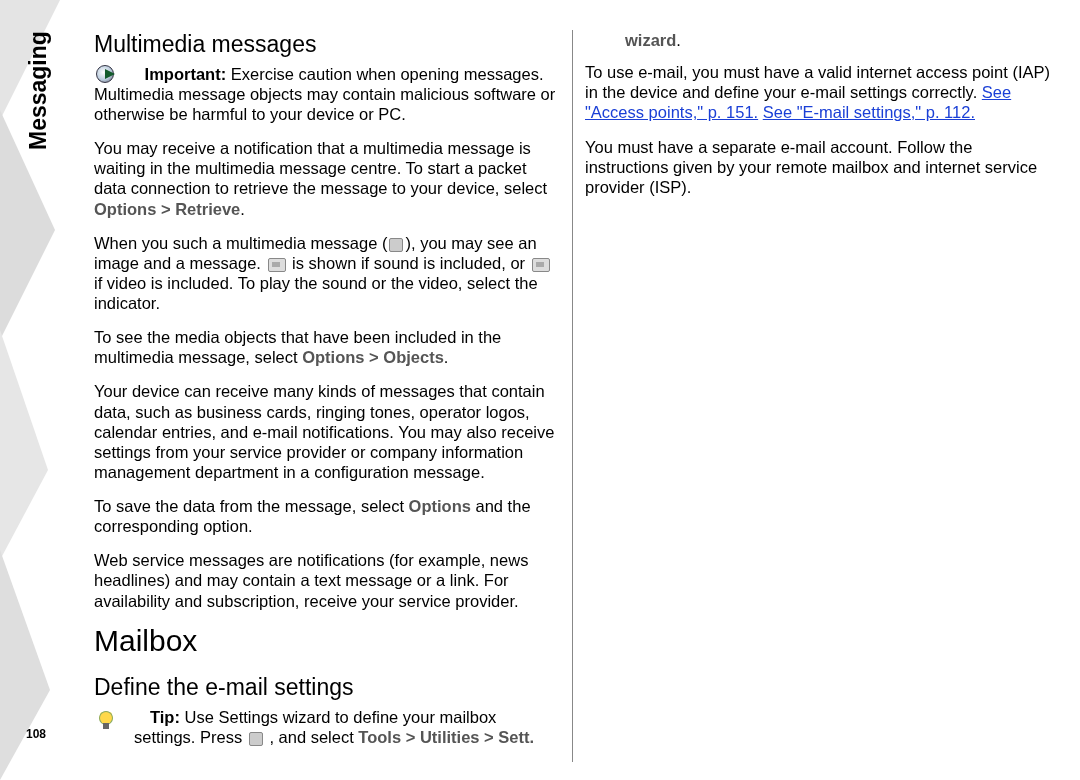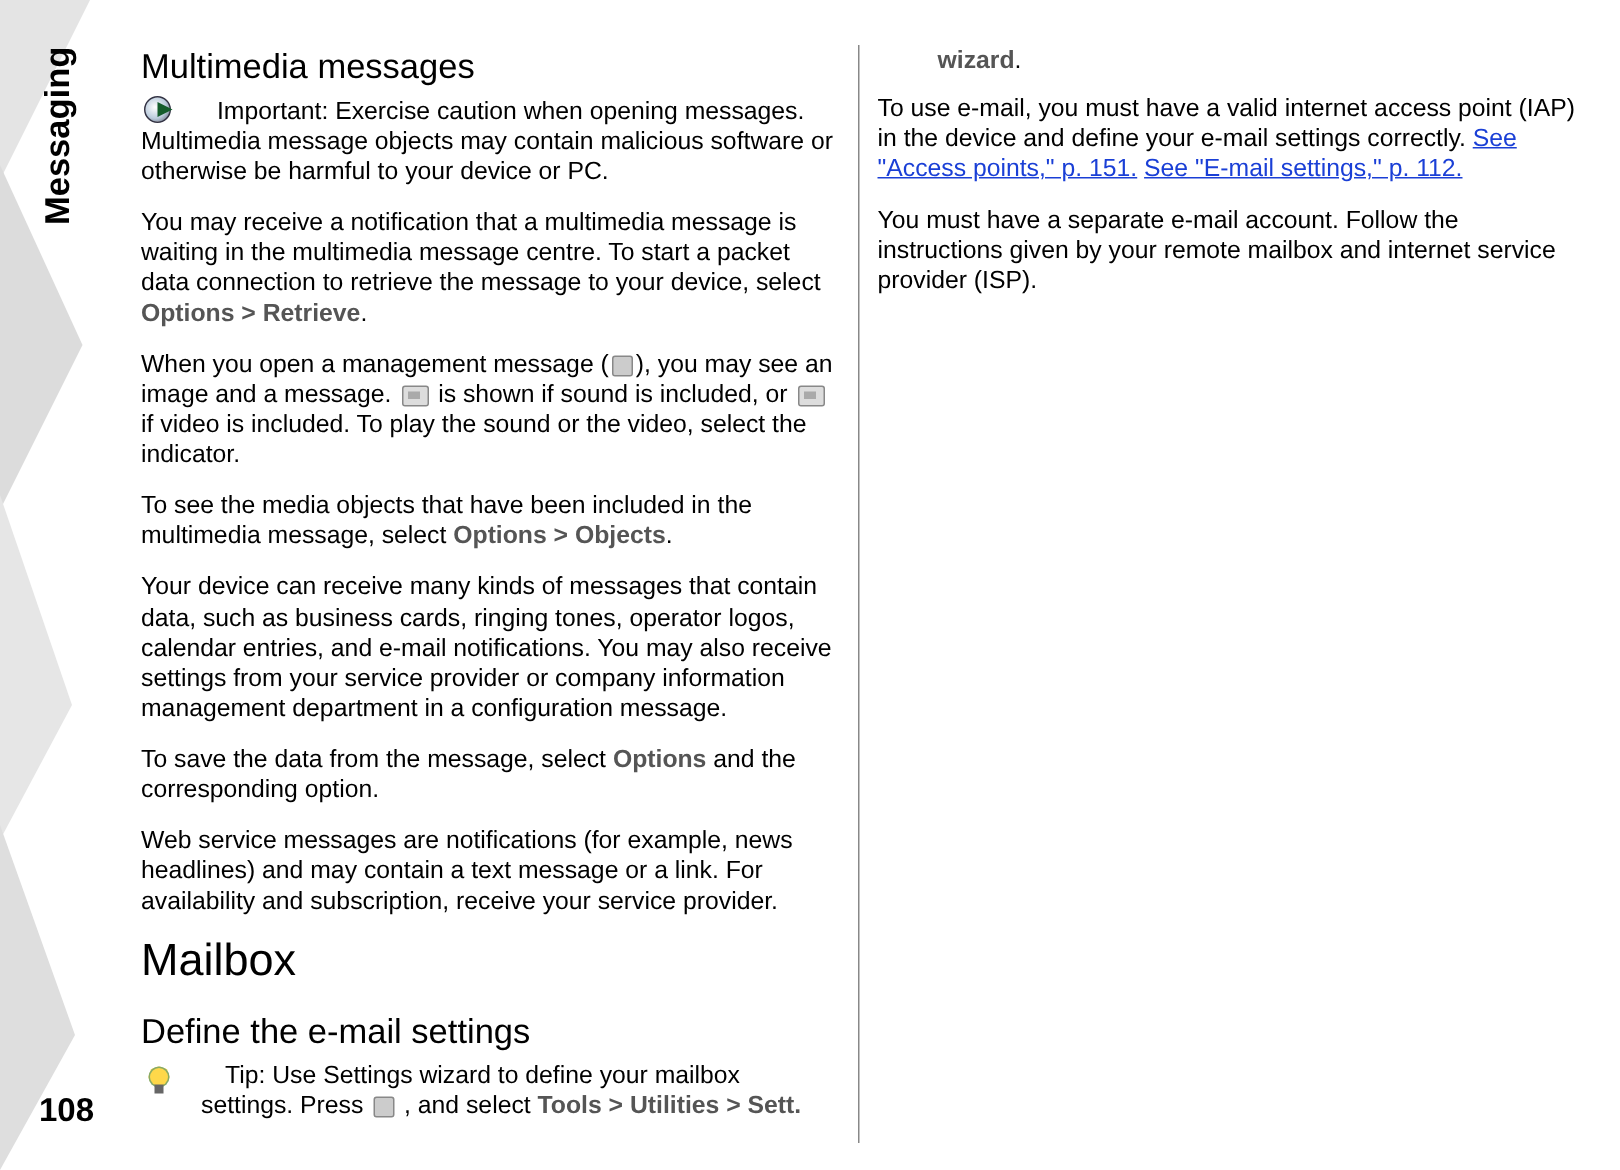--- a/index.html
+++ b/index.html
@@ -35,21 +35,21 @@
     transform-origin: 0 0;
     font-weight: 700;
     font-size: 23px;
     white-space: nowrap;
   }
   .page-num {
     position: absolute;
     left: 26px;
     top: 727px;
     font-weight: 700;
-    font-size: 22px;
+    font-size: 12px;
     z-index: 2;
   }
   .cols {
     position: absolute;
     left: 94px;
     top: 30px;
     right: 30px;
     bottom: 18px;
     column-count: 2;
     column-gap: 26px;
@@ -64,21 +64,21 @@
     line-height: 1.08;
   }
   h2, h3 {
     font-size: 23px;
     font-weight: 400;
     margin: 18px 0 6px 0;
     line-height: 1.12;
   }
   h2.first { margin-top: 2px; }
   p { margin: 0 0 14px 0; }
-  .strong { font-weight: 400; padding-left: 16px; }
+  .strong { font-weight: 700; padding-left: 16px; }
   .path { font-weight: 700; color: #555; }
   a.link { color: #1a3fd6; text-decoration: underline; }
   .icon {
     display: inline-block;
     vertical-align: -3px;
     margin: 0 2px;
   }
   .icon.circle-arrow {
     width: 26px; height: 18px;
     position: relative;
@@ -171,21 +171,21 @@
   <p>
     <span class="icon circle-arrow"></span>
     <span class="strong">Important:</span><span>  Exercise caution when opening messages. Multimedia message objects may contain malicious software or otherwise be harmful to your device or PC.</span>
   </p>
 
   <p>
     <span>You may receive a notification that a multimedia message is waiting in the multimedia message centre. To start a packet data connection to retrieve the message to your device, select </span><span class="path">Options &gt; Retrieve</span><span>.</span>
   </p>
 
   <p class="inline-icon-wrap">
-    <span>When you open a management message (</span><span class="icon tiny"></span><span>), you may see an image and a message. </span><span class="icon small"></span><span> is shown if sound is included, or </span><span class="icon small"></span><span> if video is included. To play the sound or the video, select the indicator.</span>
+    <span>When you such a multimedia message (</span><span class="icon tiny"></span><span>), you may see an image and a message. </span><span class="icon small"></span><span> is shown if sound is included, or </span><span class="icon small"></span><span> if video is included. To play the sound or the video, select the indicator.</span>
   </p>
 
   <p>
     <span>To see the media objects that have been included in the multimedia message, select </span><span class="path">Options &gt; Objects</span><span>.</span>
   </p>
 
 
 
   <p>Your device can receive many kinds of messages that contain data, such as business cards, ringing tones, operator logos, calendar entries, and e-mail notifications. You may also receive settings from your service provider or company information management department in a configuration message.</p>
 

